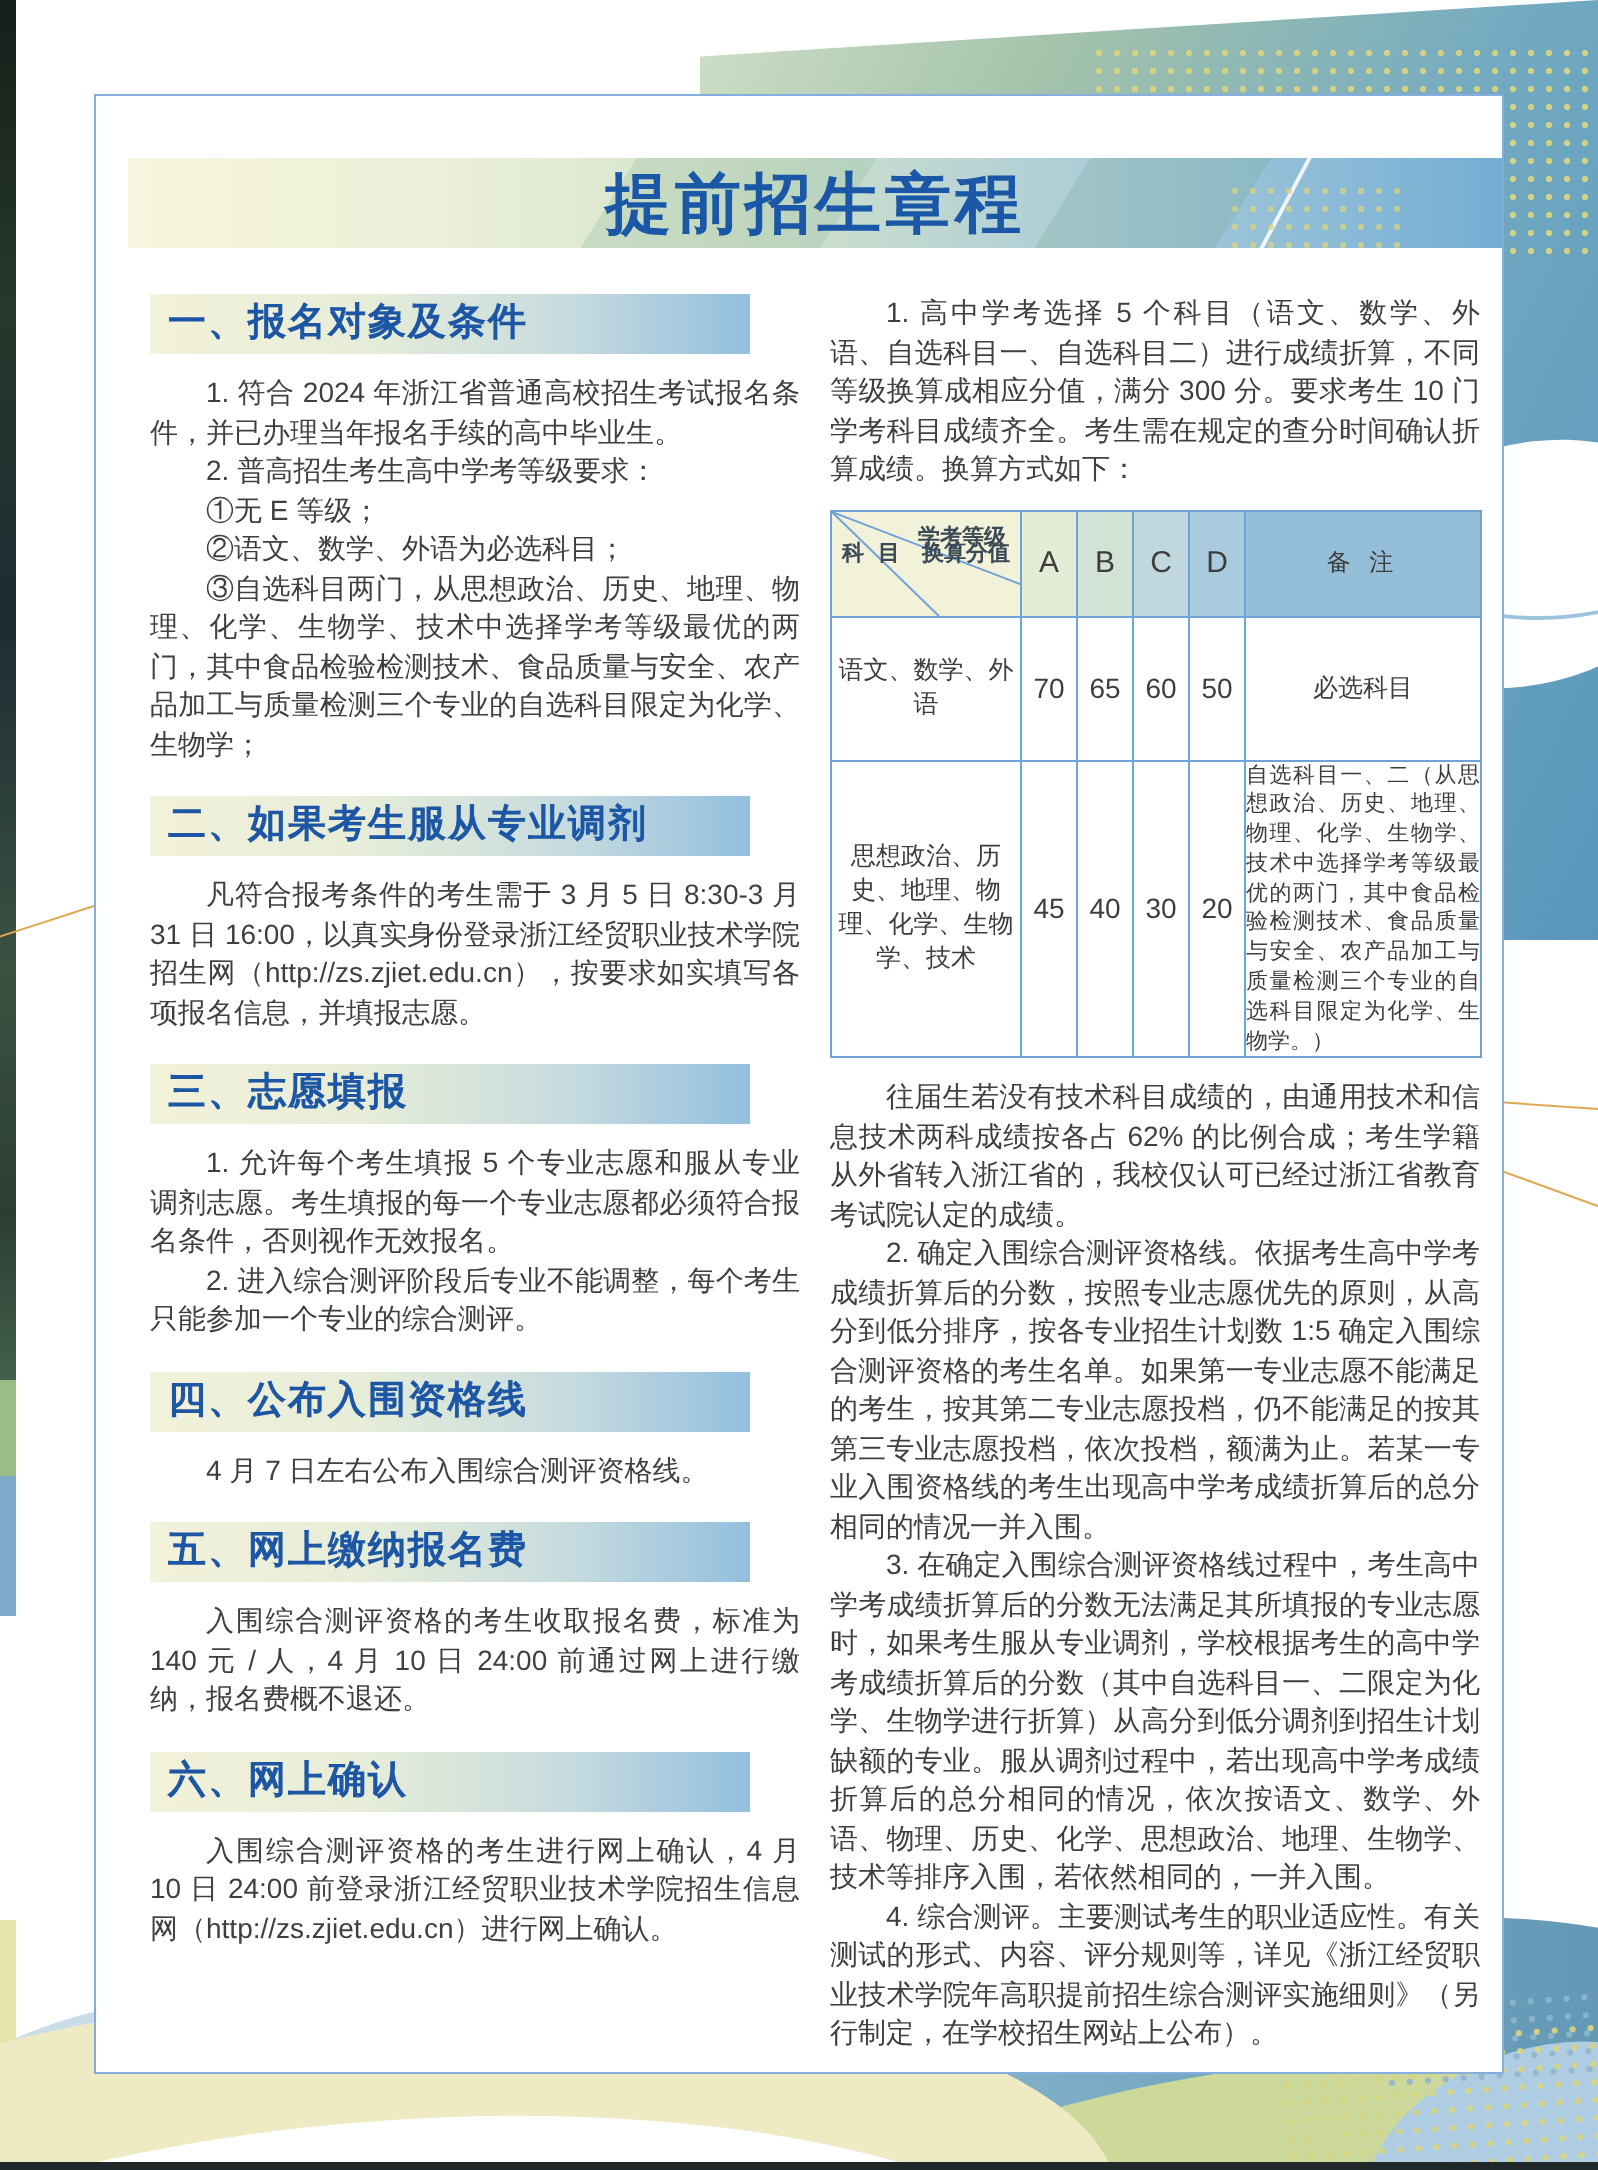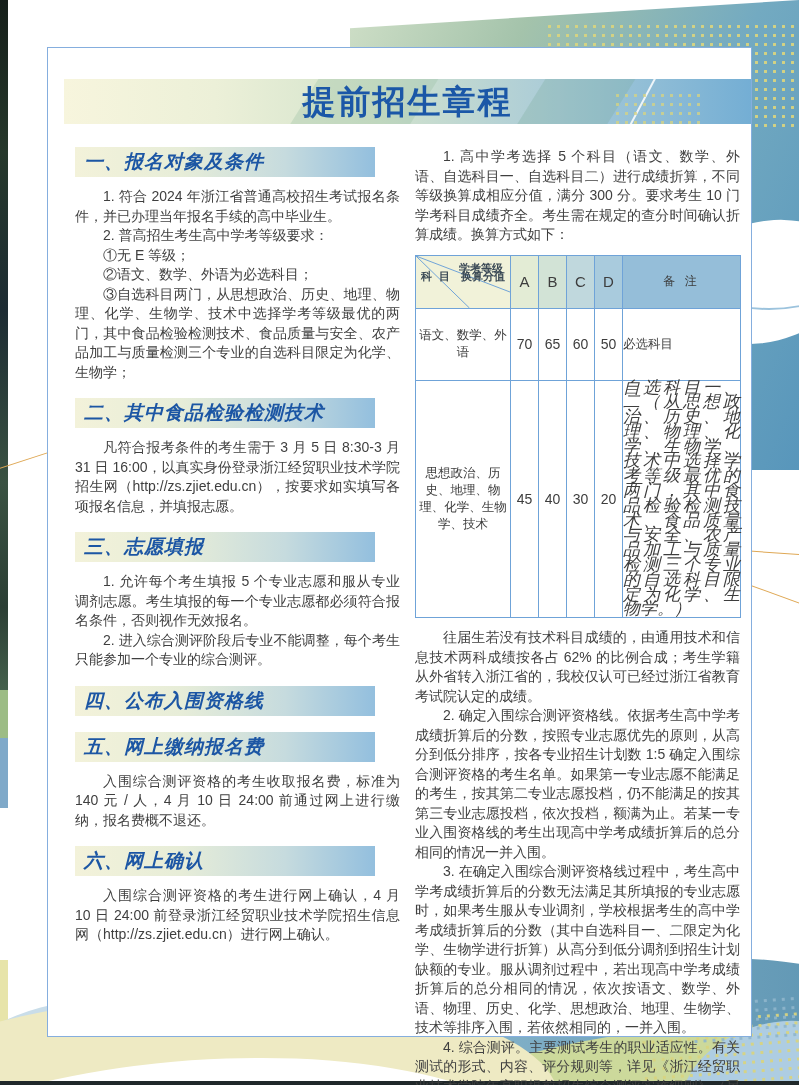--- a/index.html
+++ b/index.html
@@ -44,21 +44,21 @@
     color:#1b57a7;letter-spacing:2px;}
   .bn-shape1{left:240px;top:-8px;width:120px;height:62px;background:rgba(150,190,160,.30);transform:skewX(-32deg);z-index:1;}
   .bn-shape2{right:130px;top:-8px;width:90px;height:62px;background:rgba(120,170,150,.28);transform:skewX(-32deg);z-index:1;}
   .bn-line{right:108px;top:-8px;width:2px;height:64px;background:rgba(255,255,255,.85);transform:rotate(28deg);z-index:2;}
   .bn-dots{right:48px;top:12px;width:90px;height:34px;z-index:2;opacity:.8;}
   
   .col{position:absolute;top:99px;width:325px;}
   .col-left{left:27px;}
   .col-right{left:367px;}
   
-  .sec-bar{display:flex;align-items:center;height:30px;margin:16px 0 10px 0;font-style:italic;}
+  .sec-bar{display:flex;align-items:center;height:30px;margin:16px 0 10px 0;}
   .sec-bar.first{margin-top:0;}
   .sec-bar-main{flex:1;line-height:30px;padding-left:9px;font-size:19px;font-weight:700;color:#1c56a4;
     letter-spacing:1px;white-space:nowrap;overflow:hidden;
     background:linear-gradient(90deg,#f3f2da 0%,#e7edd8 35%,#c6dbde 70%,#93bfde 100%);}
   .sec-stripes{display:flex;margin-left:4px;}
   .sec-stripes i{display:block;width:4px;margin-left:3px;}
   .st1{background:#a9cbe3;} .st2{background:#dfe5c2;} .st3{background:#bdd4e7;}
   
   .para{margin:0;font-size:14px;line-height:19.5px;text-align:justify;text-indent:2em;color:#3f3f3f;}
   
@@ -70,22 +70,22 @@
   .hd0{background:#f1f2d9;} .hd1{background:#e3ecd5;} .hd2{background:#d2e3d6;}
   .hd3{background:#c0d8dd;} .hd4{background:#a9cbdd;} .hd5{background:#95bed9;}
   .corner-cell{position:relative;height:52px;}
   .corner-cell svg{position:absolute;left:0;top:0;width:100%;height:100%;}
   .corner-cell svg line{stroke:#6fa3d8;stroke-width:1;}
   .c-top{position:absolute;top:5px;right:7px;font-size:11px;font-weight:700;color:#3b4a56;}
   .c-left{position:absolute;bottom:24px;left:5px;font-size:11px;font-weight:700;color:#3b4a56;letter-spacing:2px;}
   .c-mid{position:absolute;bottom:24px;right:5px;font-size:11px;font-weight:700;color:#3b4a56;}
   .td-subject{font-size:12.5px;text-align:center;padding:4px 5px;line-height:17px;}
   .td-score{font-size:14px;text-align:center;}
-  .td-remark{font-size:12.5px;padding:3px 5px;line-height:15px;}
-  .td-remark-long{font-size:17px;text-align:justify;padding:8px 6px;line-height:14.8px;font-style:italic;}
+  .td-remark{font-size:12.5px;text-align:center;padding:3px 5px;line-height:15px;}
+  .td-remark-long{font-size:11px;text-align:justify;padding:8px 6px;line-height:14.8px;}
   .row1{height:72px;} .row2{height:132px;}
 </style>
 </head>
 <body>
 
 <div class="page">
 
   <div class="decor photo-strip"></div>
   <div class="decor strip-green"></div>
   <div class="decor strip-blue"></div>
@@ -127,21 +127,21 @@
             <i class="st3"></i>
           </div>
       </div>
       <p class="para">1. 符合 2024 年浙江省普通高校招生考试报名条件，并已办理当年报名手续的高中毕业生。</p>
       <p class="para">2. 普高招生考生高中学考等级要求：</p>
       <p class="para">①无 E 等级；</p>
       <p class="para">②语文、数学、外语为必选科目；</p>
       <p class="para">③自选科目两门，从思想政治、历史、地理、物理、化学、生物学、技术中选择学考等级最优的两门，其中食品检验检测技术、食品质量与安全、农产品加工与质量检测三个专业的自选科目限定为化学、生物学；</p>
 
       <div class="sec-bar">
-        <div class="sec-bar-main">二、其中食品检验检测技术</div>
+        <div class="sec-bar-main">二、如果考生服从专业调剂</div>
         <div class="sec-stripes">
             <i class="st1"></i>
             <i class="st2"></i>
             <i class="st3"></i>
           </div>
       </div>
       <p class="para">凡符合报考条件的考生需于 3 月 5 日 8:30-3 月 31 日 16:00，以真实身份登录浙江经贸职业技术学院招生网（http://zs.zjiet.edu.cn），按要求如实填写各项报名信息，并填报志愿。</p>
 
       <div class="sec-bar">
         <div class="sec-bar-main">三、志愿填报</div>
@@ -155,20 +155,21 @@
       <p class="para">2. 进入综合测评阶段后专业不能调整，每个考生只能参加一个专业的综合测评。</p>
 
       <div class="sec-bar">
         <div class="sec-bar-main">四、公布入围资格线</div>
         <div class="sec-stripes">
             <i class="st1"></i>
             <i class="st2"></i>
             <i class="st3"></i>
           </div>
       </div>
+      <p class="para">4 月 7 日左右公布入围综合测评资格线。</p>
 
       <div class="sec-bar">
         <div class="sec-bar-main">五、网上缴纳报名费</div>
         <div class="sec-stripes">
             <i class="st1"></i>
             <i class="st2"></i>
             <i class="st3"></i>
           </div>
       </div>
       <p class="para">入围综合测评资格的考生收取报名费，标准为 140 元 / 人，4 月 10 日 24:00 前通过网上进行缴纳，报名费概不退还。</p>

